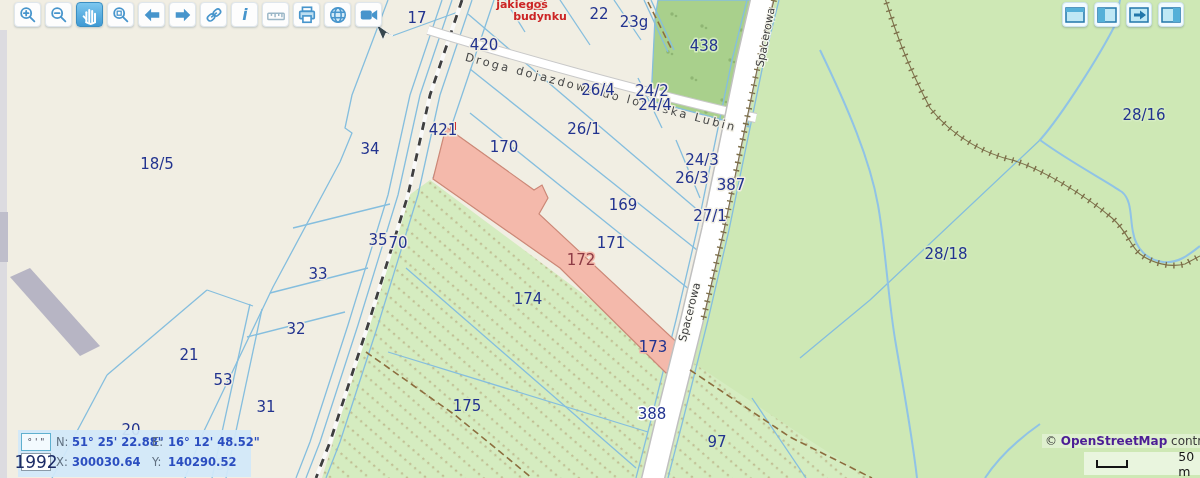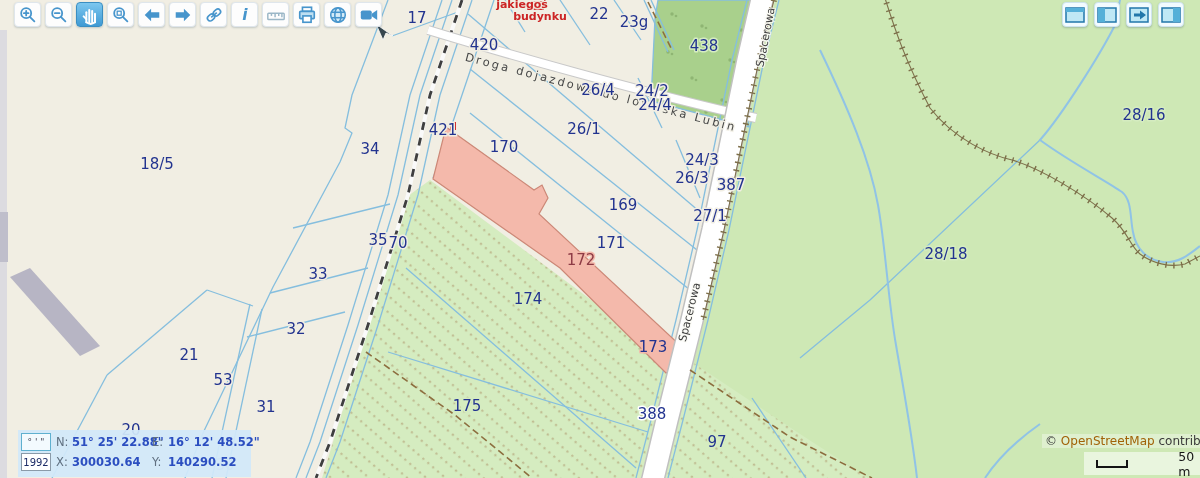--- a/index.html
+++ b/index.html
@@ -19,27 +19,27 @@
   
   .toolbar{position:absolute;top:2px;left:14px;display:flex;gap:4px;z-index:20;}
   .tbtn{width:27px;height:25px;background:#fdfdfd;border:1px solid #dfe6ec;border-radius:4px;box-shadow:0 1px 2px rgba(60,90,110,.25);display:flex;align-items:center;justify-content:center;cursor:pointer;box-sizing:border-box;}
   .tbtn.active{background:linear-gradient(#7cc7ef,#3f9ad4);border-color:#3a8ec2;}
   .toggles{position:absolute;top:2px;left:1062px;display:flex;gap:6px;z-index:20;}
   .gbtn{width:26px;height:25px;background:#f2fbff;border:1px solid #cfe4ee;border-radius:4px;box-shadow:0 1px 2px rgba(60,90,110,.3);display:flex;align-items:center;justify-content:center;cursor:pointer;box-sizing:border-box;}
   
   .coords{position:absolute;left:18px;top:430px;width:233px;height:47px;background:rgba(210,232,250,.93);z-index:15;font-size:11.5px;color:#607080;padding:2px 3px;box-sizing:border-box;}
   .crow{display:flex;align-items:center;height:20px;white-space:nowrap;}
   .cbox{display:inline-flex;align-items:center;justify-content:center;width:28px;height:16px;background:#f3fafe;border:1px solid #5fb0cf;font-size:9px;color:#445;margin-right:5px;flex:0 0 auto;}
-  .cbox.epsg{border-color:#8a9aa8;color:#1c2b66;font-size:10px;background:#fff;}
+  .cbox.epsg{border-color:#8a9aa8;color:#1c2b66;font-size:17px;background:#fff;}
   .clbl{width:16px;flex:0 0 auto;}
   .cval{width:80px;flex:0 0 auto;color:#2b4ec0;font-weight:bold;}
   .cval2{color:#2b4ec0;font-weight:bold;}
   
   .attrib{position:absolute;left:1042px;top:434px;z-index:15;font-size:12px;color:#3a3a3a;background:rgba(255,255,255,.35);padding:0 3px;white-space:nowrap;}
-  .attrib .osm{color:#a16207;cursor:pointer;}
+  .attrib .osm{color:#4c1d95;cursor:pointer;font-weight:bold;}
   .scalebar{position:absolute;left:1084px;top:452px;width:116px;height:23px;background:rgba(255,255,255,.55);z-index:15;display:flex;align-items:center;gap:40px;}
   .sbracket{width:46px;height:8px;border-left:2px solid #141414;border-right:2px solid #141414;border-bottom:2px solid #141414;margin-left:12px;box-sizing:border-box;}
   .slabel{font-size:12.5px;color:#141414;margin-left:10px;}
 </style>
 </head>
 <body>
 
 <div id="app">
 
   <svg id="map" width="1200" height="478" viewBox="0 0 1200 478">

